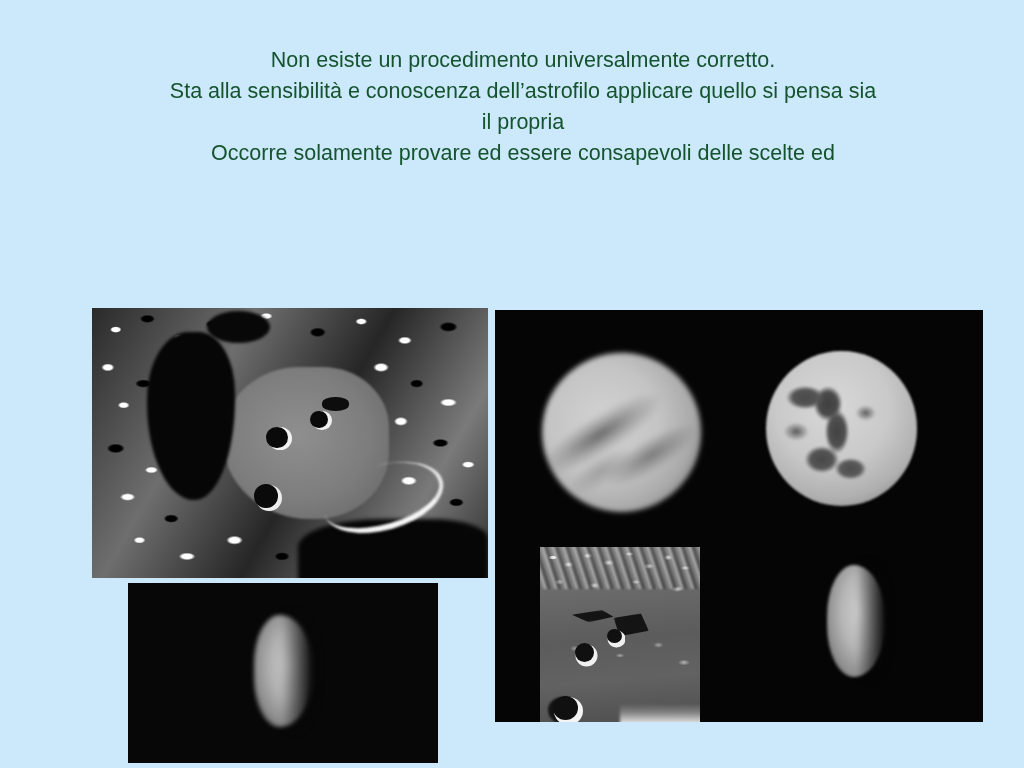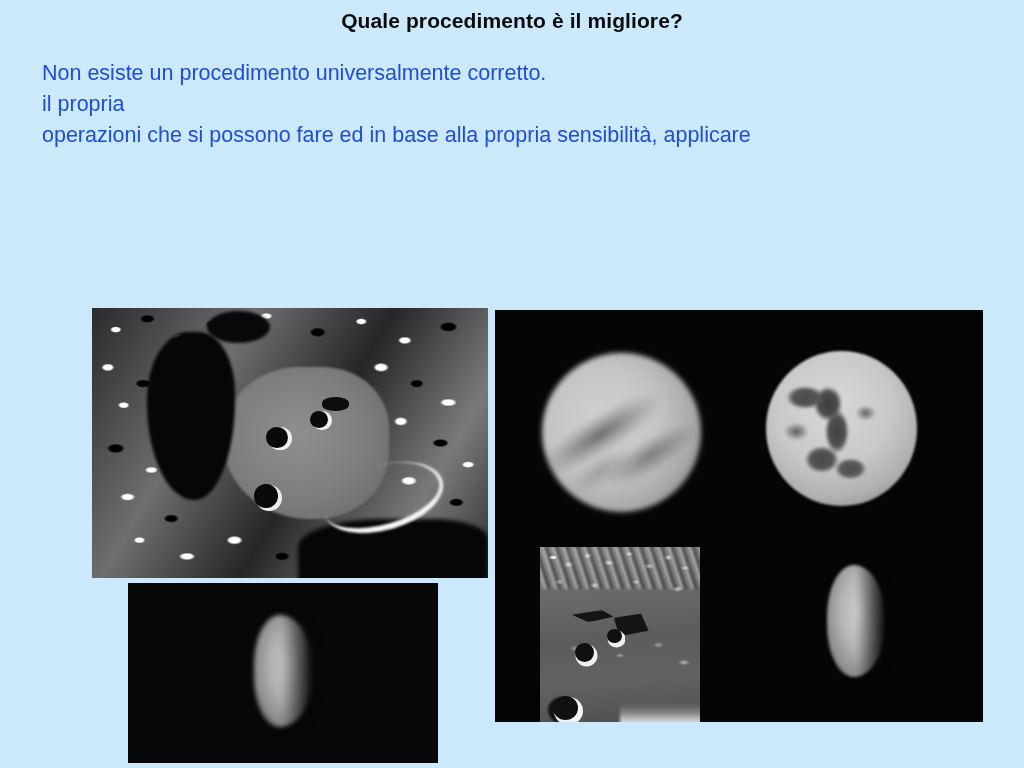--- a/index.html
+++ b/index.html
@@ -33,25 +33,26 @@
     font-weight: bold;
     color: #0a0a0a;
     letter-spacing: 0.1px;
     white-space: nowrap;
   }
 
   
   #body-text {
     position: absolute;
     left: 42px;
-    top: 58px;
+    top: 45px;
     width: 962px;
     font-size: 21.5px;
     line-height: 31px;
-    color: #1d4ed8;
+    color: #14532d;
+    text-align: center;
   }
   #body-text .line {
     white-space: nowrap;
   }
 
   
   .panel {
     position: absolute;
     overflow: hidden;
     background: #000;
@@ -354,26 +355,26 @@
     border-radius: 0 58% 58% 0 / 0 50% 50% 0;
     background: linear-gradient(90deg, rgba(5,5,5,0) 0%, rgba(5,5,5,0.5) 44%, rgba(5,5,5,0.95) 84%, #050505 100%);
     filter: blur(2.6px);
   }
 </style>
 </head>
 <body>
 
 <div id="slide">
 
-  <div id="slide-title">Quale procedimento è il migliore?</div>
 
   <div id="body-text">
     <div class="line">Non esiste un procedimento universalmente corretto.</div>
+    <div class="line">Sta alla sensibilità e conoscenza dell’astrofilo applicare quello si pensa sia</div>
     <div class="line">il propria</div>
-    <div class="line">operazioni che si possono fare ed in base alla propria sensibilità, applicare</div>
+    <div class="line">Occorre solamente provare ed essere consapevoli delle scelte ed</div>
   </div>
 
   <div class="panel" id="img-crater-field">
     <div class="cf-layer cf-rough"></div>
     <div class="cf-basin"></div>
     <div class="cf-darkblob"></div>
     <div class="cf-darktop"></div>
     <div class="cf-darkbottom"></div>
     <div class="cf-rim"></div>
     <div class="cf-crater cf-c4"></div>

